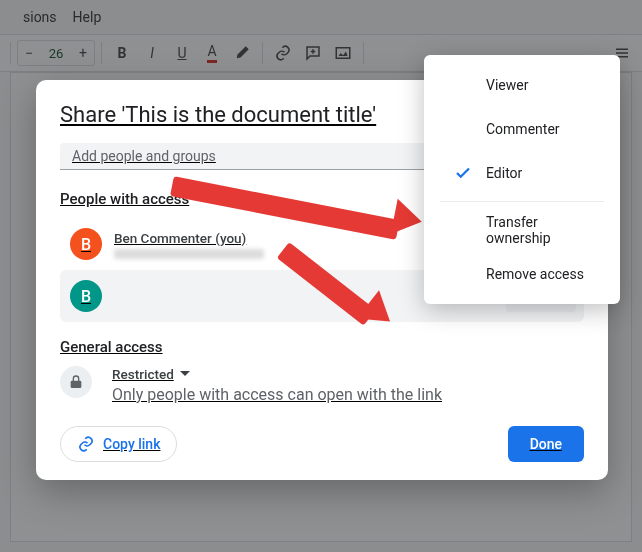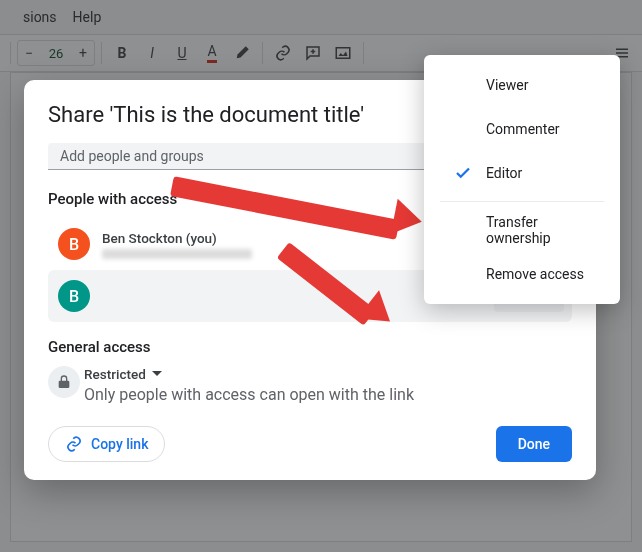--- a/index.html
+++ b/index.html
@@ -9,35 +9,35 @@
   .menubar .edit-info { color: #5f6368; text-decoration: underline; cursor: pointer; }
   .toolbar { height: 38px; border-top: 1px solid #dadce0; border-bottom: 1px solid #dadce0; display: flex; align-items: center; padding: 0 6px; gap: 2px; background: #fff; }
   .tb-sep { width: 1px; height: 22px; background: #dadce0; margin: 0 4px; }
   .tb-btn { width: 28px; height: 28px; display: flex; align-items: center; justify-content: center; border-radius: 3px; color: #444; cursor: pointer; font-size: 14px; }
   .tb-btn svg { width: 18px; height: 18px; }
   .zoom-box { display: flex; align-items: center; border: 1px solid #dadce0; border-radius: 3px; height: 26px; }
   .zoom-box .zb { width: 22px; text-align: center; font-size: 14px; color: #444; cursor: pointer; }
   .zoom-box .zv { width: 32px; text-align: center; font-size: 13px; color: #14532d; }
   .docbg { position: absolute; left: 10px; right: 10px; top: 72px; bottom: 10px; background: #fff; border: 1px solid #dadce0; }
   .dimmer { position: absolute; inset: 0; background: rgba(32,33,36,0.5); }
-  .dialog { position: absolute; left: 24px; top: 80px; width: 572px; background: #fff; border-radius: 10px; box-shadow: 0 12px 36px rgba(0,0,0,0.28); padding: 22px 24px 18px 24px; }
+  .dialog { position: absolute; left: 36px; top: 80px; width: 572px; background: #fff; border-radius: 10px; box-shadow: 0 12px 36px rgba(0,0,0,0.28); padding: 22px 24px 18px 24px; text-decoration: underline; }
   .dlg-title { font-size: 22px; color: #202124; font-weight: 400; margin-bottom: 16px; }
   .add-field { height: 27px; border-bottom: 1px solid #9aa0a6; display: flex; align-items: center; padding: 0 12px; color: #5f6368; font-size: 14px; background: #f1f3f4; border-radius: 4px 4px 0 0; margin-bottom: 20px; position: relative; }
   .watermark { position: absolute; right: 16px; color: #bdbdbd; font-size: 13px; letter-spacing: 0.3px; }
   .section-h { font-size: 15px; color: #202124; font-weight: 500; margin-bottom: 10px; }
   .person { display: flex; align-items: center; height: 52px; padding: 0 10px; border-radius: 6px; gap: 12px; position: relative; }
   .person.hl { background: #f1f3f4; }
   .avatar { width: 32px; height: 32px; border-radius: 50%; color: #fff; display: flex; align-items: center; justify-content: center; font-size: 16px; font-weight: 500; flex-shrink: 0; }
   .pinfo { display: flex; flex-direction: column; gap: 3px; }
   .pname { font-size: 13.5px; color: #3c4043; font-weight: 500; }
   .pemail { width: 150px; height: 10px; background: #dcdcdc; filter: blur(2px); border-radius: 2px; }
   .role-chip { position: absolute; right: 8px; top: 10px; height: 32px; background: #e8eaed; border-radius: 4px; display: flex; align-items: center; padding: 0 10px; gap: 6px; font-size: 13px; color: #3c4043; cursor: pointer; }
   .role-chip svg { width: 10px; height: 10px; }
   .divider { height: 16px; }
-  .ga-row { display: flex; align-items: flex-start; gap: 4px; margin-top: 8px; }
+  .ga-row { display: flex; align-items: flex-start; gap: 20px; margin-top: 8px; }
   .lock-badge { width: 32px; height: 32px; border-radius: 50%; background: #eceff1; display: flex; align-items: center; justify-content: center; flex-shrink: 0; }
   .lock-badge svg { width: 16px; height: 16px; color: #5f6368; }
   .ga-text .ga-title { font-size: 13.5px; color: #3c4043; font-weight: 500; display: flex; align-items: center; gap: 6px; }
   .ga-text .ga-title svg { width: 10px; height: 10px; }
   .ga-text .ga-sub { font-size: 16px; color: #5f6368; margin-top: 3px; }
   .dlg-footer { display: flex; justify-content: space-between; align-items: center; margin-top: 22px; }
   .copy-link { display: flex; align-items: center; gap: 8px; border: 1px solid #dadce0; border-radius: 18px; height: 36px; padding: 0 16px; color: #1a73e8; font-size: 14px; font-weight: 500; cursor: pointer; background: #fff; }
   .copy-link svg { width: 18px; height: 18px; }
   .done-btn { background: #1a73e8; color: #fff; border: none; border-radius: 6px; height: 36px; padding: 0 22px; font-size: 14px; font-weight: 500; cursor: pointer; }
   .menu { position: absolute; left: 424px; top: 38px; width: 196px; background: #fff; border-radius: 6px; box-shadow: 0 6px 24px rgba(0,0,0,0.25); padding: 8px 16px; z-index: 50; margin-top: 17px; }
@@ -118,21 +118,21 @@
   <div class="add-field">
     <span>Add people and groups</span>
     <span class="watermark">groovyPost.com</span>
   </div>
 
   <div class="section-h">People with access</div>
 
   <div class="person">
     <div class="avatar" style="background:#f4511e">B</div>
     <div class="pinfo">
-      <div class="pname">Ben Stockton (you)</div>
+      <div class="pname">Ben Commenter (you)</div>
       <div class="pemail"></div>
     </div>
   </div>
 
   <div class="person hl">
     <div class="avatar" style="background:#009688">B</div>
     <div class="role-chip">
       <span>Editor</span>
       <svg viewBox="0 0 10 10">
           <path fill="currentColor" d="M0 2l5 5 5-5z"></path>

